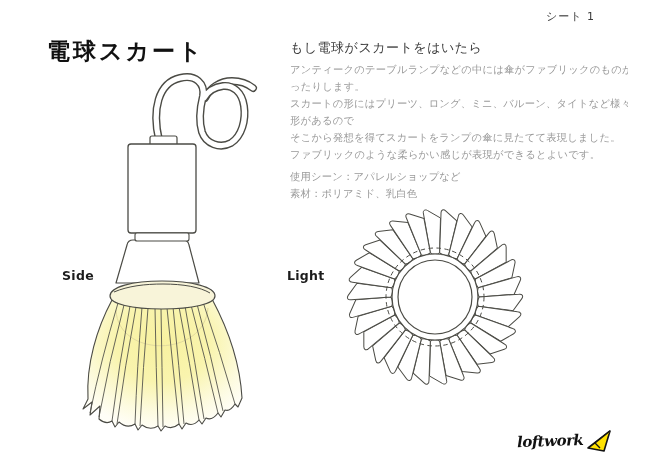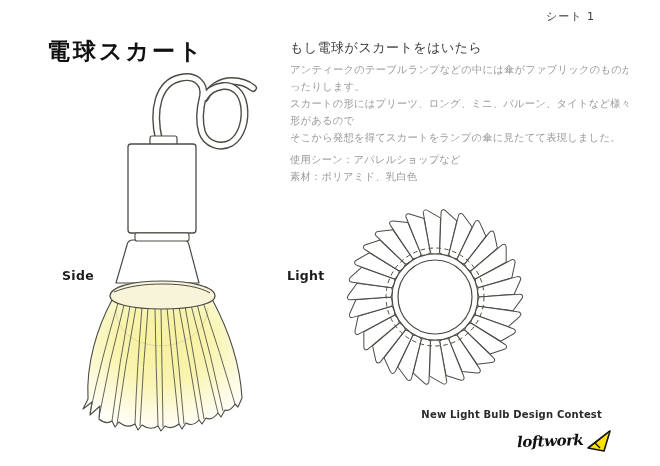--- a/index.html
+++ b/index.html
@@ -51,20 +51,21 @@
   <div class="sheet-label">シート 1</div>
 
   <h1 class="title">電球スカート</h1>
 
   <h2 class="subtitle">もし電球がスカートをはいたら</h2>
 
   <div class="description">
     <div>アンティークのテーブルランプなどの中には傘がファブリックのものがあったりします。</div>
     <div>スカートの形にはプリーツ、ロング、ミニ、バルーン、タイトなど様々な形があるので</div>
     <div>そこから発想を得てスカートをランプの傘に見たてて表現しました。</div>
+    <div>ファブリックのような柔らかい感じが表現ができるとよいです。</div>
     <div class="specs">
       <div>使用シーン：アパレルショップなど</div>
       <div>素材：ポリアミド、乳白色</div>
     </div>
   </div>
 
   <svg class="side-svg" viewBox="40 58 262 392" xmlns="http://www.w3.org/2000/svg">
     <defs>
       <radialGradient id="glow" cx="0.5" cy="0.33" r="0.66">
         <stop offset="0" stop-color="#f8f1a0"></stop>
@@ -166,21 +167,20 @@
       <use href="#petal" transform="rotate(348)"></use>
     </g>
     <circle cx="0" cy="0" r="49" fill="none" stroke="#4b4b45" stroke-width="1" stroke-dasharray="4.5,3.5"></circle>
     <circle cx="0" cy="0" r="43" fill="#fff" stroke="#4b4b45" stroke-width="1.2"></circle>
     <circle cx="0" cy="0" r="37" fill="#fff" stroke="#4b4b45" stroke-width="1.2"></circle>
   </svg>
 
   <div class="fig-label side">Side</div>
   <div class="fig-label bottom">Light</div>
 
-  <div class="contest-name">New Light Bulb Design Contest</div>
 
   <div class="logo">
     <span class="logo-text">loftwork</span>
     <svg class="logo-mark" viewBox="0 0 26 26" xmlns="http://www.w3.org/2000/svg">
       <path d="M2,20 L24,3 L18,23 Z" fill="#ffe100" stroke="#141414" stroke-width="1.6" stroke-linejoin="round"></path>
       <path d="M24,3 L9,15 L14,20" fill="#ffe100" stroke="#141414" stroke-width="1.4" stroke-linejoin="round"></path>
     </svg>
   </div>
 
 </div>

